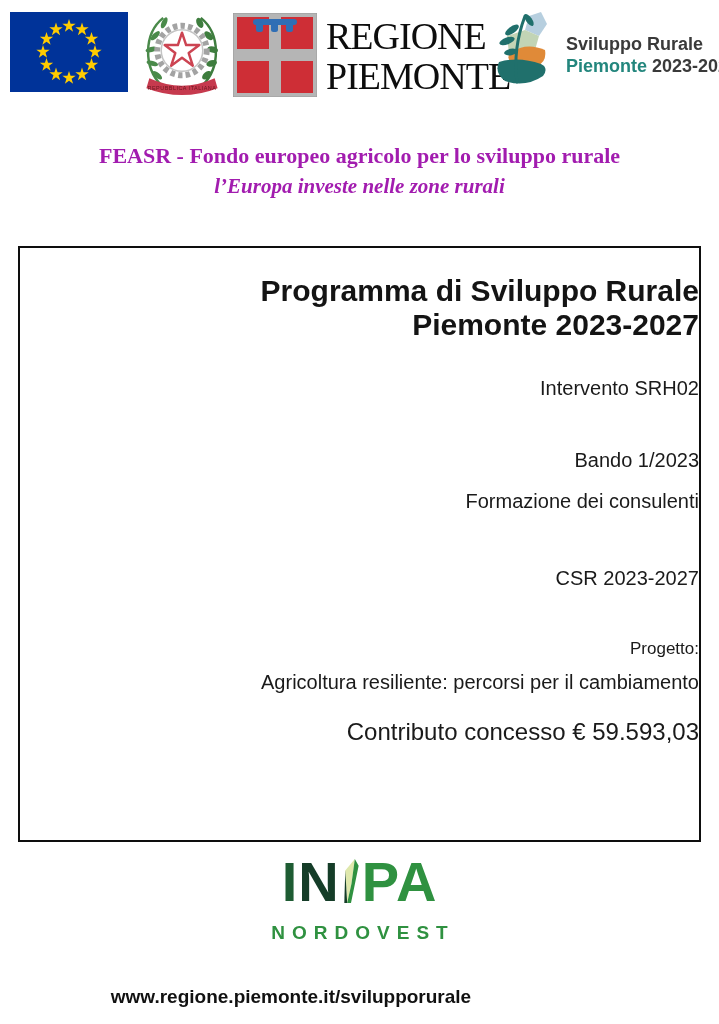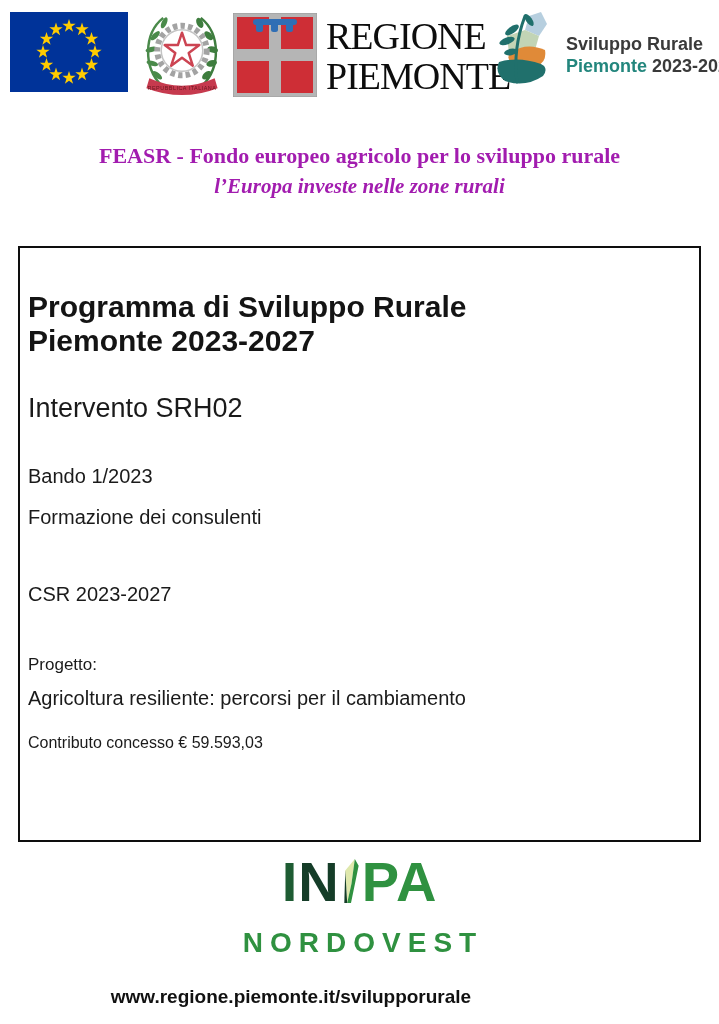--- a/index.html
+++ b/index.html
@@ -26,37 +26,37 @@
     position:absolute;left:0;top:141px;width:719px;text-align:center;
     font-family:"Liberation Serif", serif;color:#a21caf;font-weight:bold;
   }
   .feasr .l1{font-size:22px;line-height:30px;}
   .feasr .l2{font-size:21px;line-height:30px;font-style:italic;}
   
   .main-box{
     position:absolute;left:18px;top:246px;width:679px;height:592px;
     border:2px solid #0e0e0e;background:#ffffff;
   }
-  .bx{position:absolute;left:8px;right:0;text-align:left;white-space:nowrap;margin-top:16px;}
+  .bx{position:absolute;left:16px;right:0;text-align:right;white-space:nowrap;}
   .box-title{top:26px;font-size:30px;line-height:34px;font-weight:bold;color:#141414;white-space:normal;}
-  .t-intervento{top:129px;font-size:27px;}
+  .t-intervento{top:129px;font-size:20px;}
   .t-bando{top:201px;font-size:20px;}
   .t-formazione{top:242px;font-size:20px;}
   .t-csr{top:319px;font-size:20px;}
   .t-progetto{top:391px;font-size:17px;}
   .t-agricoltura{top:423px;font-size:20px;}
-  .t-contributo{top:470px;font-size:16px;}
+  .t-contributo{top:470px;font-size:24px;}
   .t-quota{top:506px;font-size:20px;}
   
   .inipa{position:absolute;left:0;top:856px;width:719px;text-align:center;}
   .inipa-letters{font-weight:800;font-size:56px;line-height:52px;letter-spacing:1px;}
   .inipa-letters .i1{color:#1e5c33;}
   .inipa-letters .pa{color:#2f9140;}
   .inipa-leaf{display:inline-block;width:18px;height:44px;vertical-align:-2px;margin:0 2px;}
-  .inipa-sub{font-size:28px;line-height:34px;font-weight:600;letter-spacing:7px;color:#2f9140;margin-top:18px;text-indent:7px;}
+  .inipa-sub{font-size:19px;line-height:34px;font-weight:600;letter-spacing:7px;color:#2f9140;margin-top:8px;text-indent:7px;}
   
   .footer-url{
     position:absolute;left:0;top:986px;width:582px;text-align:center;
     font-size:19px;font-weight:bold;color:#111111;
   }
 </style>
 </head>
 <body>
 
 <div class="page">

